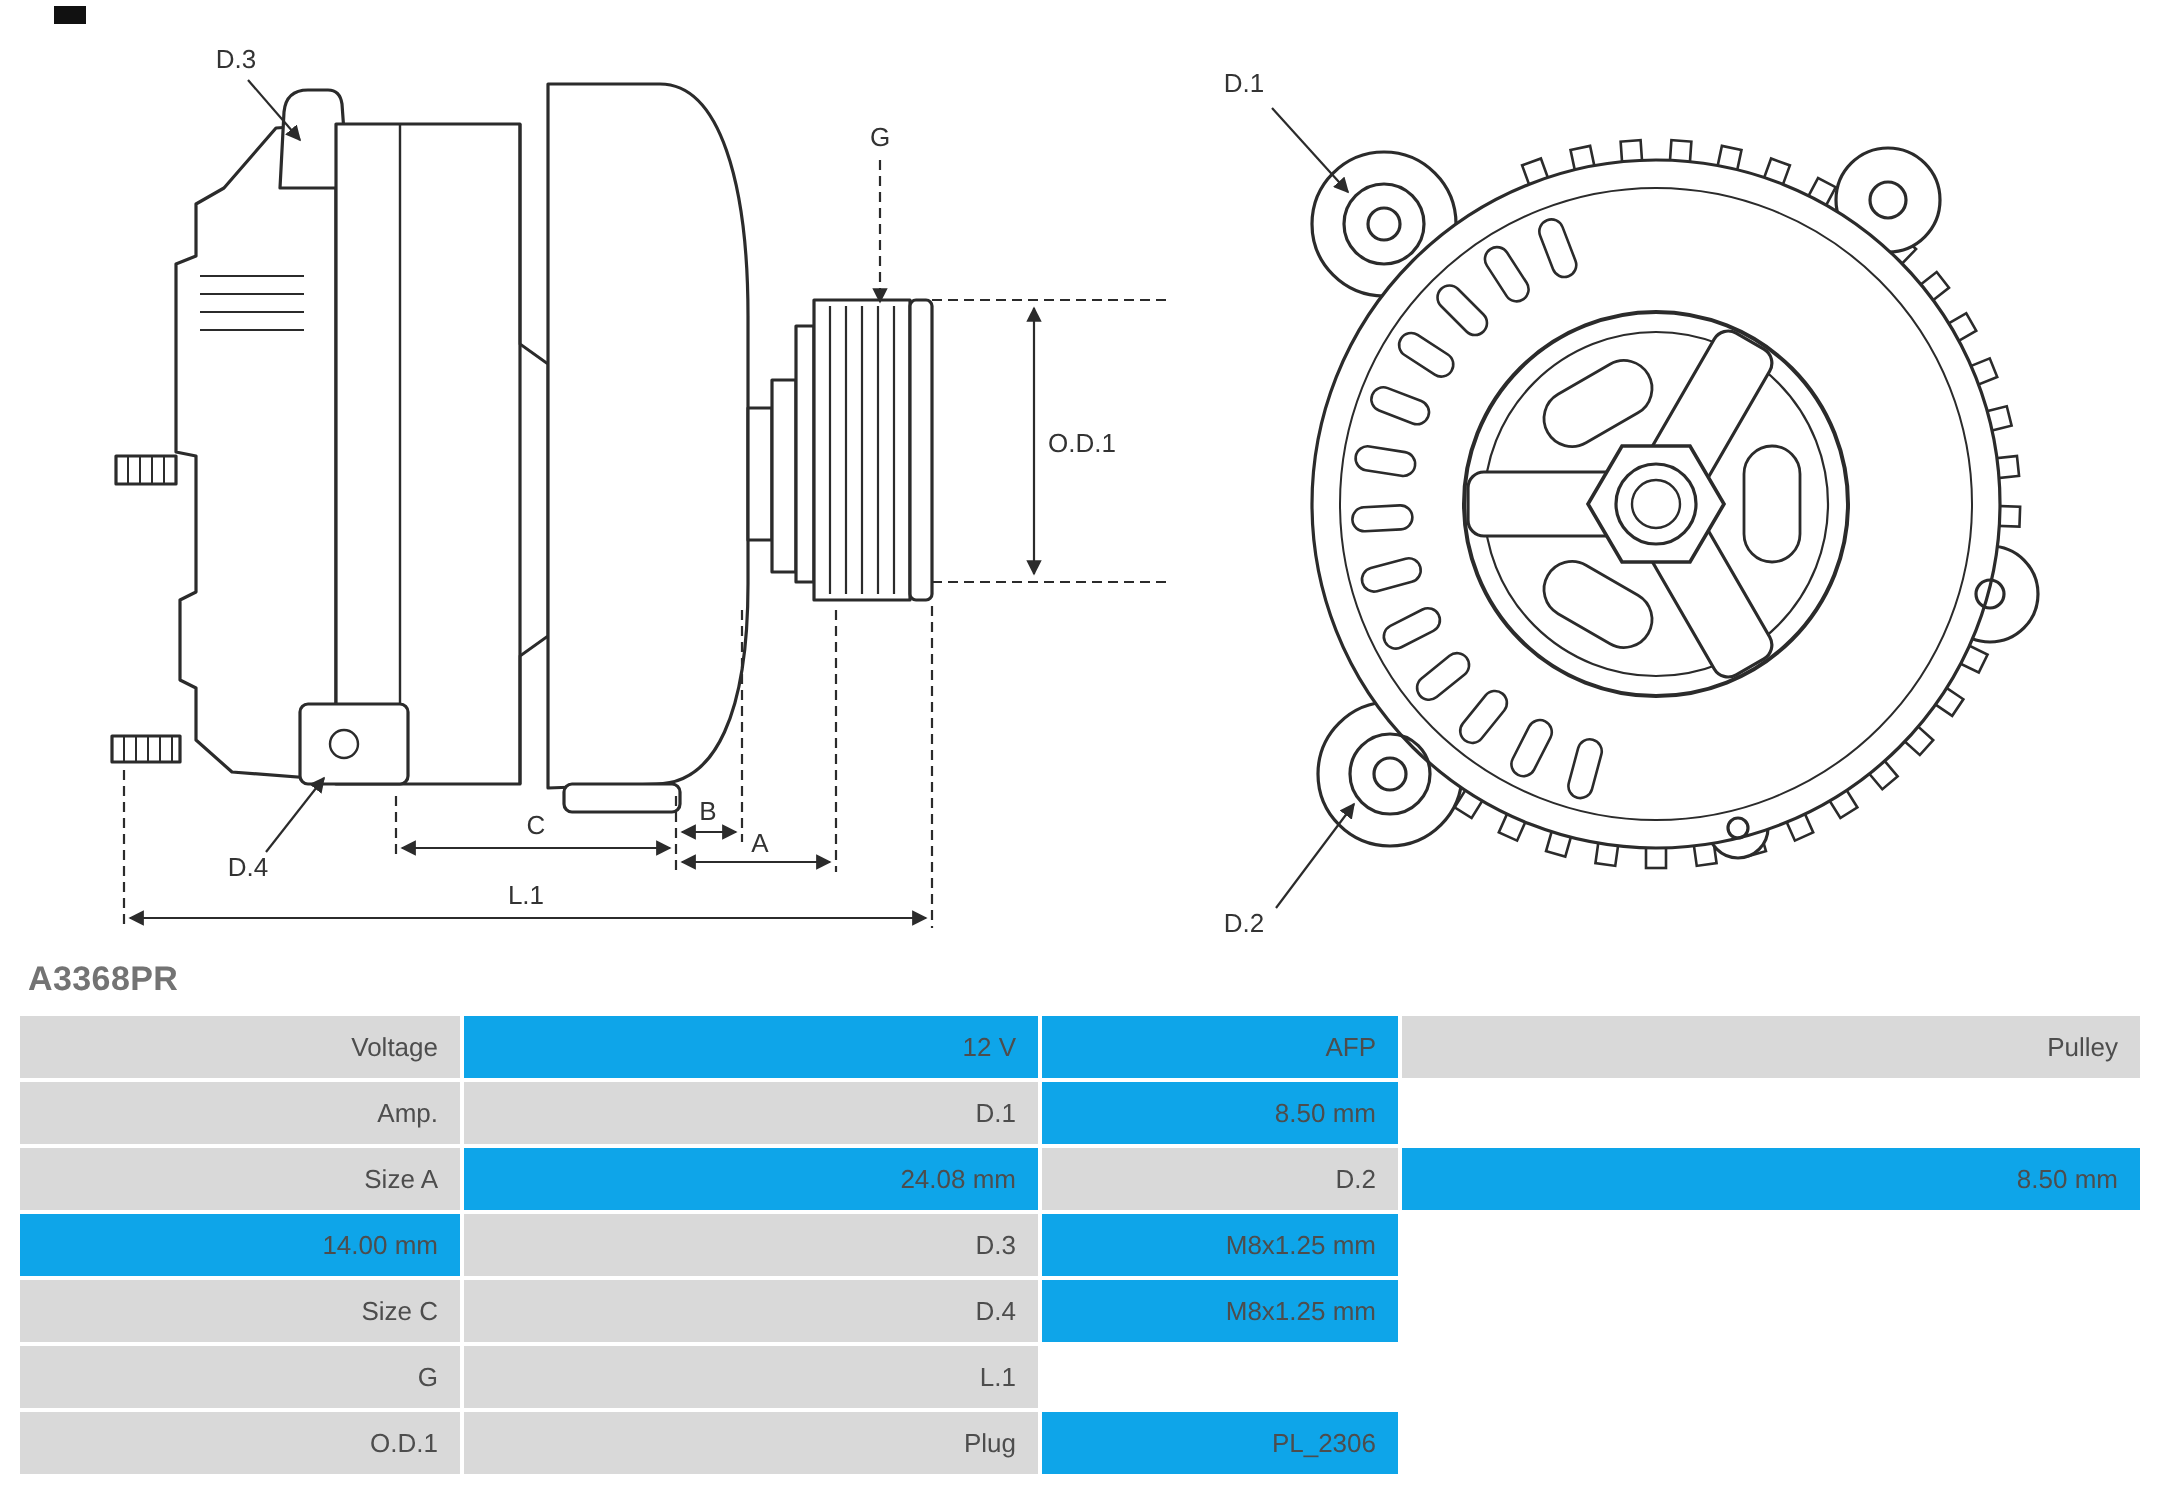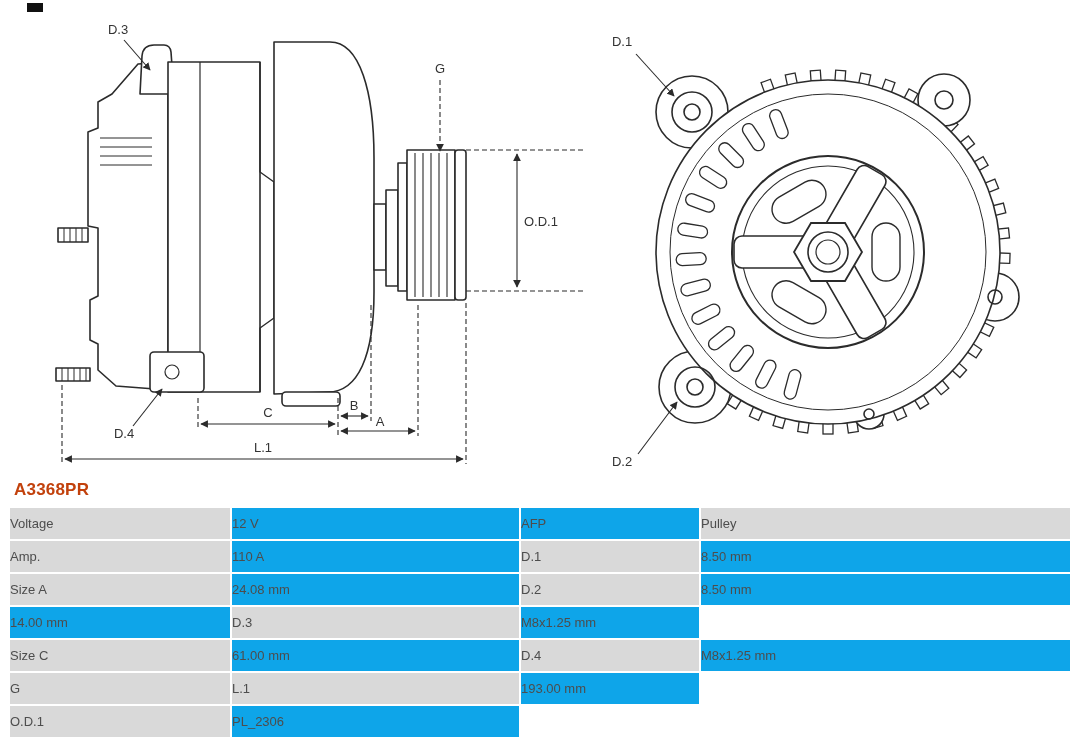--- a/index.html
+++ b/index.html
@@ -9,21 +9,21 @@
   }
   .corner-mark{position:absolute;left:27px;top:3px;width:16px;height:9px;background:#111;}
   .drawing-area{position:relative;width:1080px;height:478px;}
   .drawing-area svg{position:absolute;left:0;top:0;}
   .product-code{
     margin:2px 0 8px 14px;font-size:17px;font-weight:700;letter-spacing:.2px;
   }
   .spec-table{margin:0 10px;display:flex;flex-direction:column;gap:2px;}
   .spec-row{display:grid;grid-template-columns:220px 287px 178px 1fr;gap:2px;}
   .spec-cell{
-    height:31px;line-height:31px;font-size:13px;text-align:left;
+    height:31px;line-height:31px;font-size:13px;text-align:right;
     padding-right:11px;box-sizing:border-box;white-space:nowrap;
   }
   .spec-label{background:#d9d9d9;}
   .spec-value{background:#0ea5e9;}
   .dimtext{font-size:13px;fill:#333;}
 </style>
 </head>
 <body>
 
 <div class="corner-mark"></div>
@@ -198,54 +198,52 @@
     <g stroke="#2b2b2b" stroke-width="1.1" fill="none">
       <path d="M636,54 L674,96" marker-end="url(#arr)"></path>
       <path d="M638,454 L677,402" marker-end="url(#arr)"></path>
     </g>
     <text class="dimtext" x="622" y="46" text-anchor="middle">D.1</text>
     <text class="dimtext" x="622" y="466" text-anchor="middle">D.2</text>
   </g>
 </svg>
 </div>
 
-<div class="product-code" style="color:#c2410c">A3368PR</div>
+<div class="product-code" style="color:#737373">A3368PR</div>
 
 <div class="spec-table">
   <div class="spec-row">
     <div class="spec-cell spec-label">Voltage</div>
     <div class="spec-cell spec-value">12 V</div>
     <div class="spec-cell spec-value">AFP</div>
     <div class="spec-cell spec-label">Pulley</div>
   </div>
   <div class="spec-row">
     <div class="spec-cell spec-label">Amp.</div>
-    <div class="spec-cell spec-value">110 A</div>
     <div class="spec-cell spec-label">D.1</div>
     <div class="spec-cell spec-value">8.50 mm</div>
   </div>
   <div class="spec-row">
     <div class="spec-cell spec-label">Size A</div>
     <div class="spec-cell spec-value">24.08 mm</div>
     <div class="spec-cell spec-label">D.2</div>
     <div class="spec-cell spec-value">8.50 mm</div>
   </div>
   <div class="spec-row">
     <div class="spec-cell spec-value">14.00 mm</div>
     <div class="spec-cell spec-label">D.3</div>
     <div class="spec-cell spec-value">M8x1.25 mm</div>
   </div>
   <div class="spec-row">
     <div class="spec-cell spec-label">Size C</div>
-    <div class="spec-cell spec-value">61.00 mm</div>
     <div class="spec-cell spec-label">D.4</div>
     <div class="spec-cell spec-value">M8x1.25 mm</div>
   </div>
   <div class="spec-row">
     <div class="spec-cell spec-label">G</div>
     <div class="spec-cell spec-label">L.1</div>
-    <div class="spec-cell spec-value">193.00 mm</div>
   </div>
   <div class="spec-row">
     <div class="spec-cell spec-label">O.D.1</div>
+    <div class="spec-cell spec-label">Plug</div>
     <div class="spec-cell spec-value">PL_2306</div>
   </div>
 </div>
 
 </body></html>

